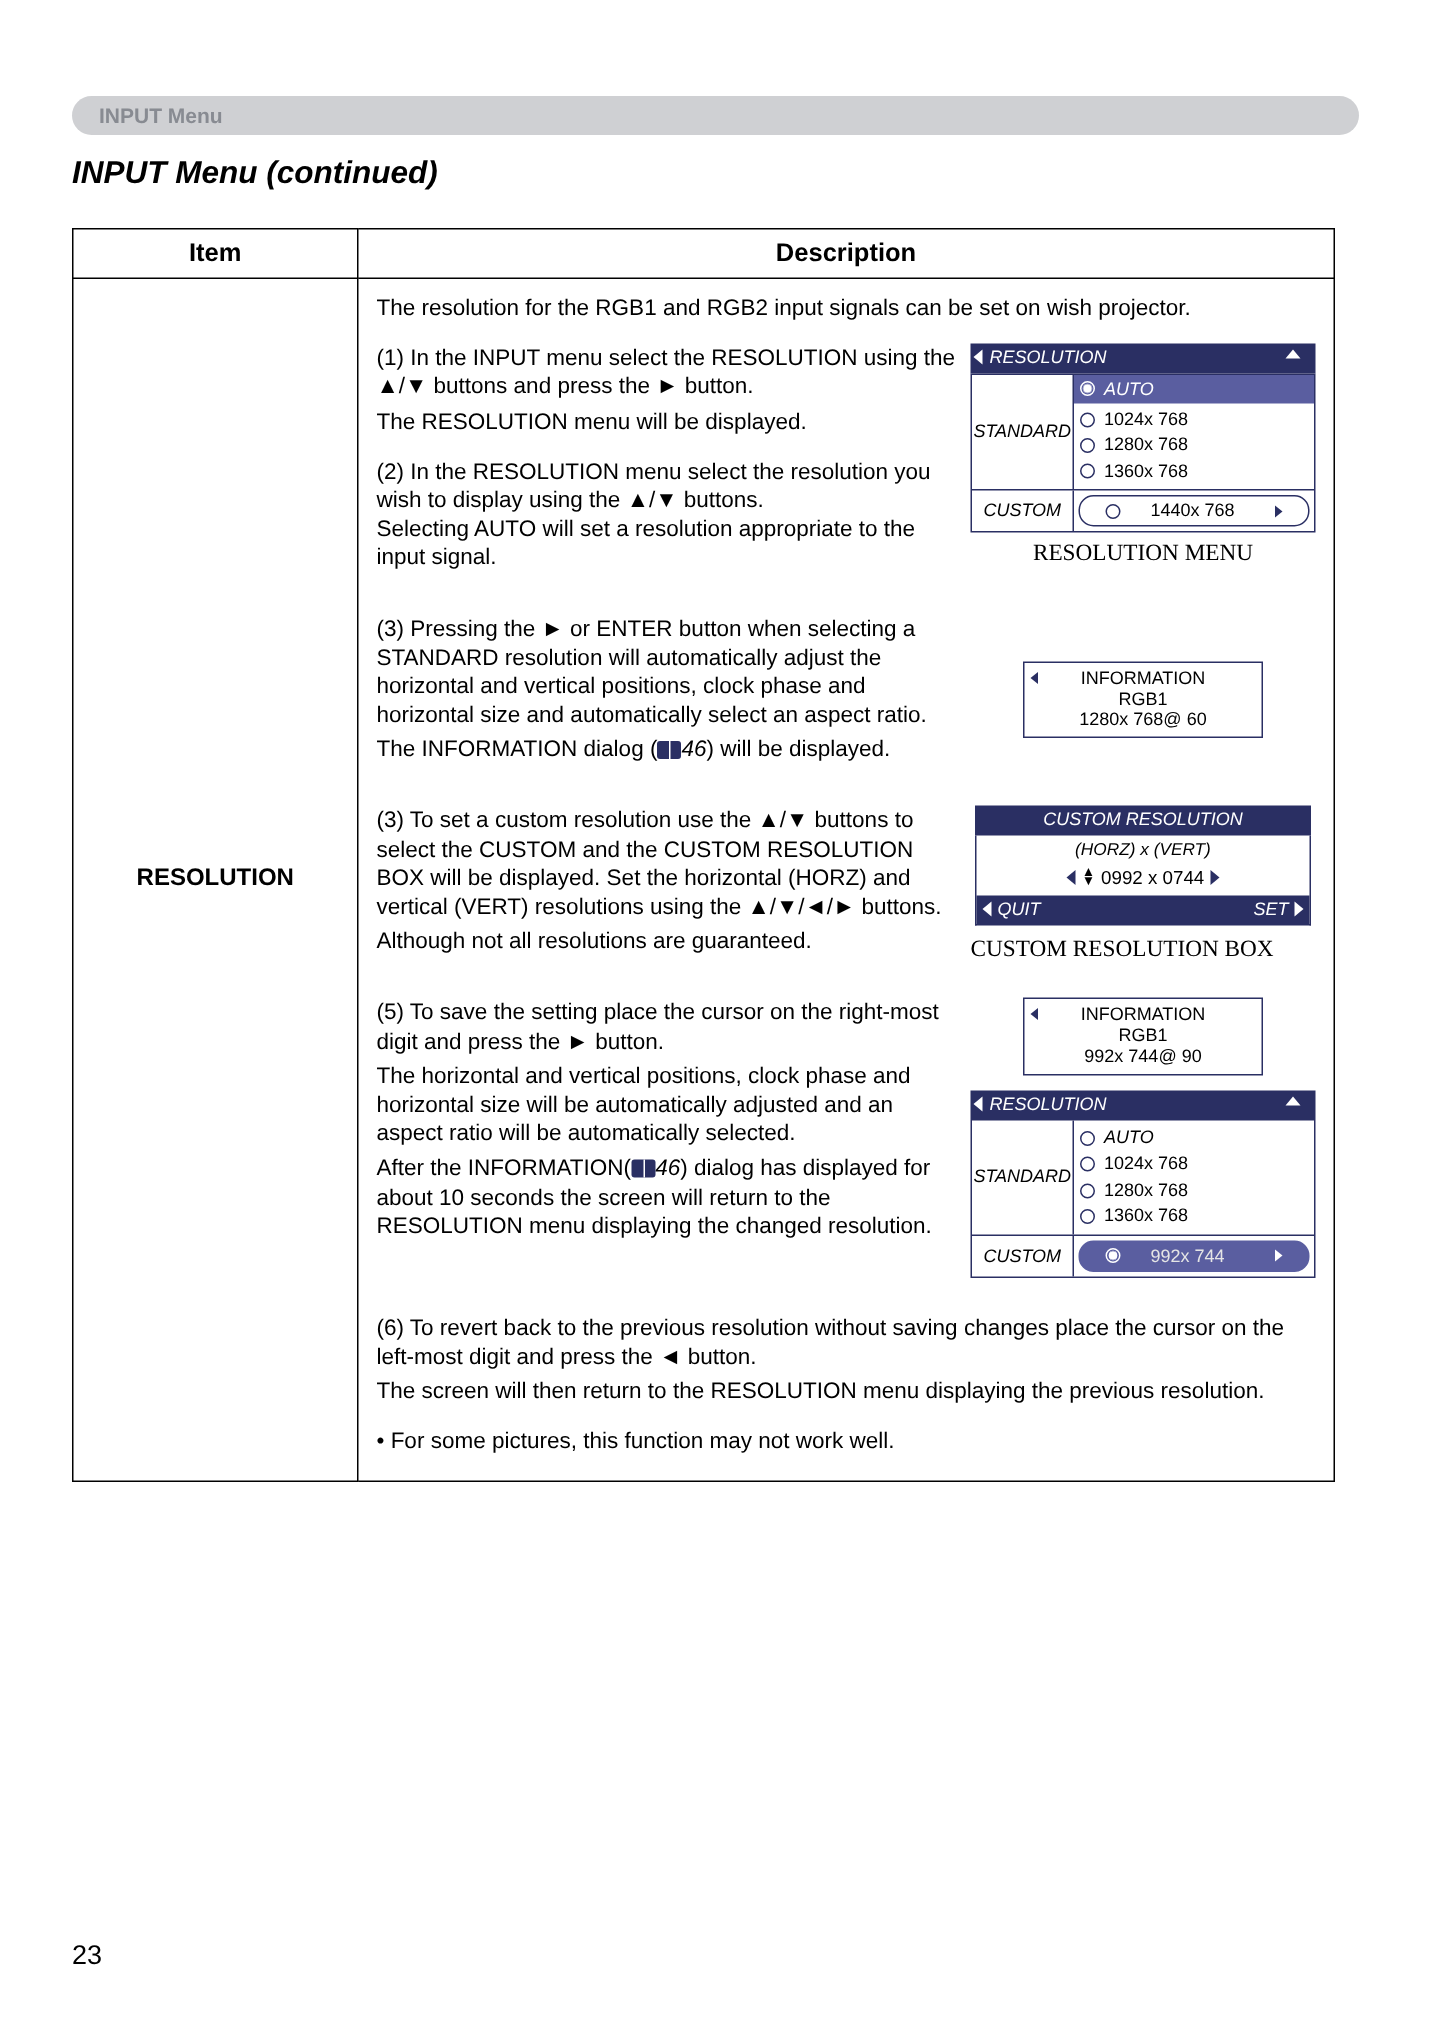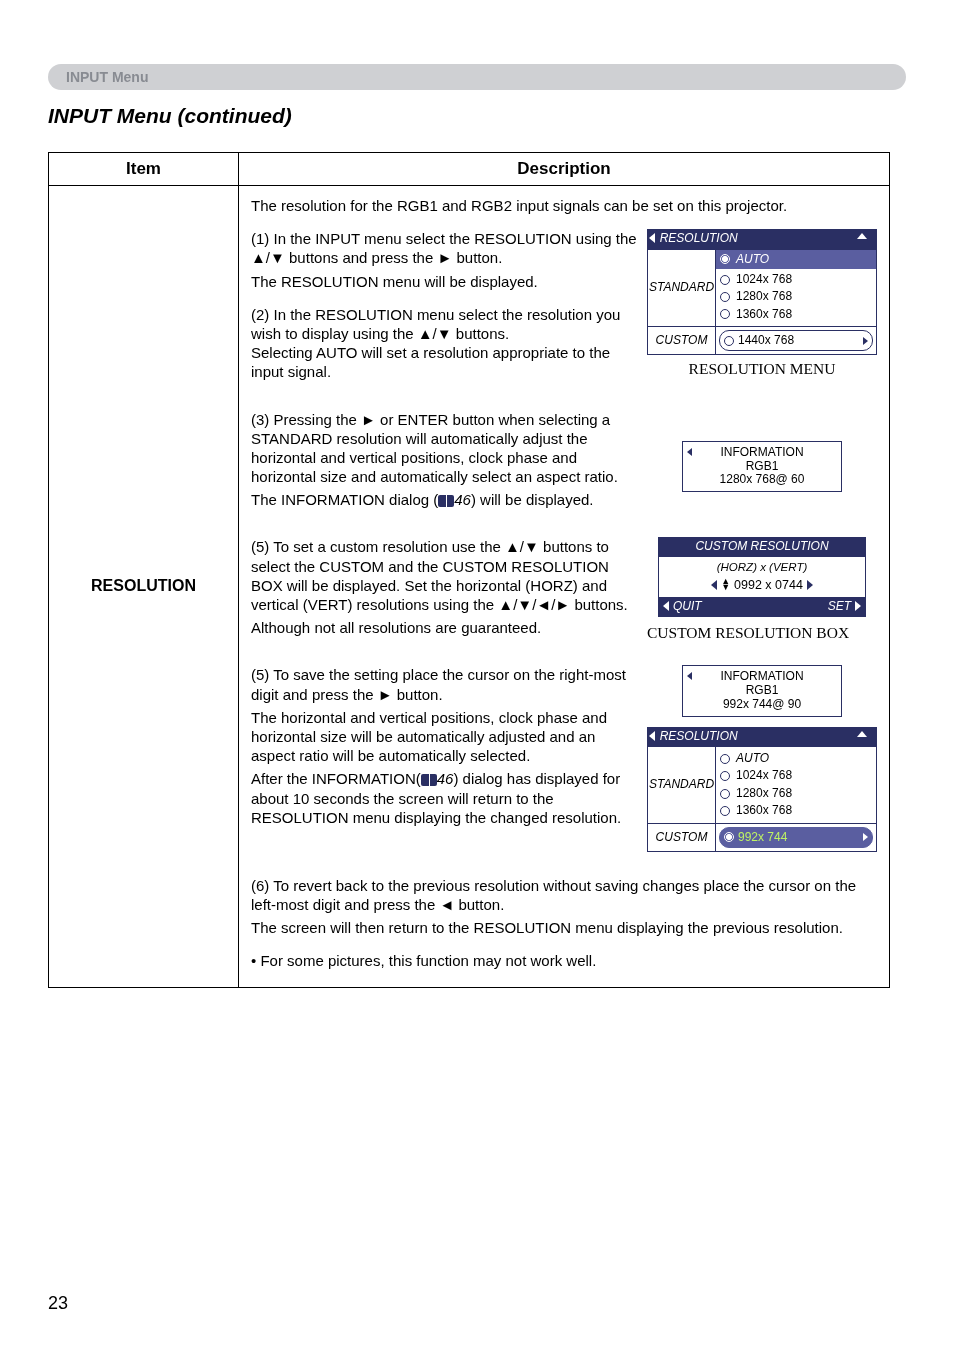--- a/index.html
+++ b/index.html
@@ -125,45 +125,45 @@
   .osd-custom-sec {
     border-top: 1.2px solid #2a2f63;
     display:flex;
   }
   .osd-custom-sec .osd-left-col2 {
     width:68px; border-right:1.2px solid #2a2f63;
     display:flex;align-items:center;justify-content:center;
     font-style: italic; font-size:12px; padding:3px 0;
   }
   .osd-custom-right {
-    flex:1; margin:3px; padding:2px 4px;
+    flex:1; margin:3px; padding:2px 17px;
     border:1.3px solid #2a2f63; border-radius:10px;
-    display:flex; align-items:center; gap:4px;
+    display:flex; align-items:center; gap:20px;
     font-size:12px;
   }
-  .osd-custom-right.hi { background:#5a5ea0; color:#bef264; border-color:#5a5ea0;}
+  .osd-custom-right.hi { background:#5a5ea0; color:#e5e5e5; border-color:#5a5ea0;}
   .tri-r-sm {display:inline-block;width:0;height:0;border-top:4px solid transparent;border-bottom:4px solid transparent;border-left:5px solid #2a2f63;}
   .osd-custom-right.hi .tri-r-sm { border-left-color:#fff; }
   .osd-caption { text-align:center; font-size:15.5px; margin-top:4px;font-family:Liberation Serif, serif; }
 
   .info-box {
     width: 160px;
     border: 1.5px solid #2a2f63;
     background:#fff;
     font-size: 12px;
     text-align:center;
     padding: 4px 2px;
     line-height:1.15;
     margin: 0 auto;
   }
   .info-box .hdr { position:relative;}
   .info-box .tri-left2 {position:absolute;left:2px;top:2px;width:0;height:0;border-top:4px solid transparent;border-bottom:4px solid transparent;border-right:5px solid #2a2f63;}
 
   .custom-res-box {
-    width: 208px;
+    width: 224px;
     font-size:12.5px;
     text-align:center;
   }
   .custom-res-hdr {
     background:#2a2f63; color:#fff; padding:2px 4px; font-style:italic; font-size:12px;
   }
   .custom-res-body {
     border:1.5px solid #2a2f63; border-top:none;
     padding: 3px 4px 0 4px;
   }
@@ -204,21 +204,21 @@
     <tr>
       <th>Item</th>
       <th>Description</th>
     </tr>
   </thead>
   <tbody>
     <tr>
       <td class="row-label">RESOLUTION</td>
       <td class="desc-cell">
 
-        <p>The resolution for the RGB1 and RGB2 input signals can be set on this projector.</p>
+        <p>The resolution for the RGB1 and RGB2 input signals can be set on wish projector.</p>
 
         <div class="flex-row">
           <div class="txt">
             <p class="tight">(1) In the INPUT menu select the RESOLUTION using the ▲/▼ buttons and press the ► button.</p>
             <p>The RESOLUTION menu will be displayed.</p>
             <p style="white-space:pre-line">(2)  In the RESOLUTION menu select the resolution you wish to display using the ▲/▼ buttons.
 Selecting AUTO will set a resolution appropriate to the input signal.</p>
           </div>
           <div class="fig">
             <div class="osd-menu">
@@ -274,21 +274,21 @@
             <div class="info-box">
               <div class="hdr"><span class="tri-left2"></span><span>INFORMATION</span></div>
               <div>RGB1</div>
               <div>1280x 768@ 60</div>
             </div>
           </div>
         </div>
 
         <div class="flex-row">
           <div class="txt">
-            <p class="tight">(5) To set a custom resolution use the ▲/▼ buttons to select the CUSTOM and the CUSTOM RESOLUTION BOX will be displayed. Set the horizontal (HORZ) and vertical (VERT) resolutions using the ▲/▼/◄/► buttons.</p>
+            <p class="tight">(3) To set a custom resolution use the ▲/▼ buttons to select the CUSTOM and the CUSTOM RESOLUTION BOX will be displayed. Set the horizontal (HORZ) and vertical (VERT) resolutions using the ▲/▼/◄/► buttons.</p>
             <p>Although not all resolutions are guaranteed.</p>
           </div>
           <div class="fig" style="width:230px">
             <div class="custom-res-box" style="margin:0 auto">
               <div class="custom-res-hdr">CUSTOM RESOLUTION</div>
               <div class="custom-res-body">
                 <div style="font-style:italic;font-size:11.5px">(HORZ)  x  (VERT)</div>
                 <div class="vals">
                   <span class="lr-tri-l"></span>
                   <span class="ud-arr">▲<br>▼</span>

